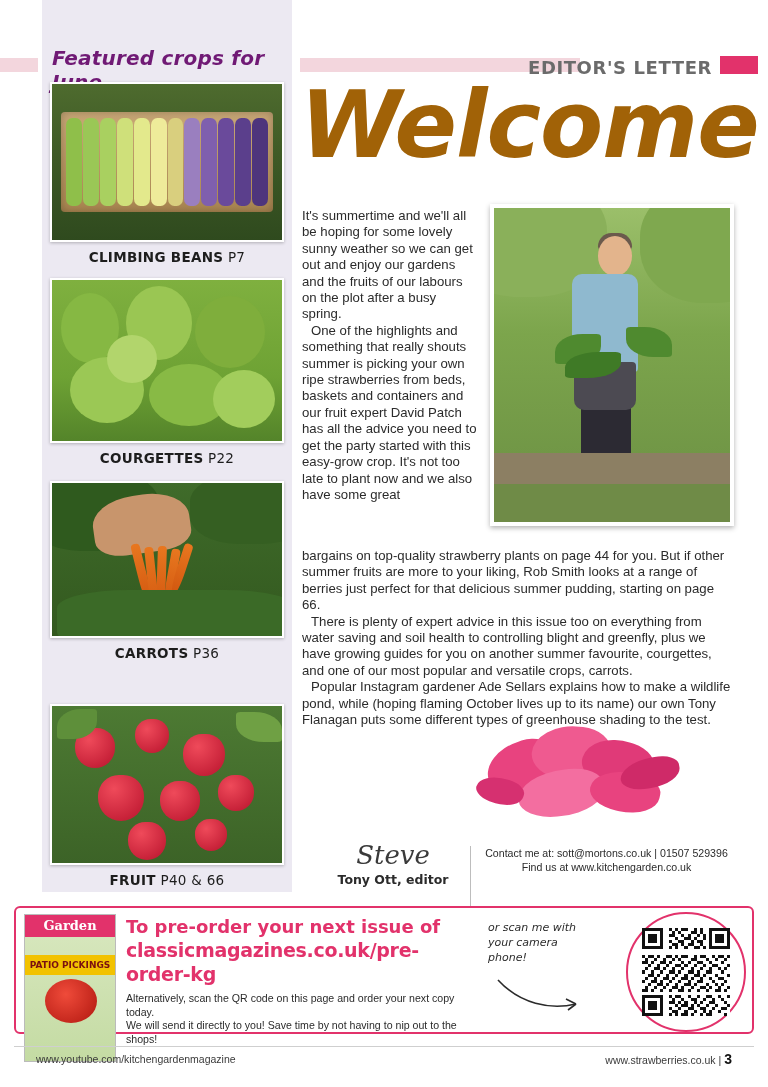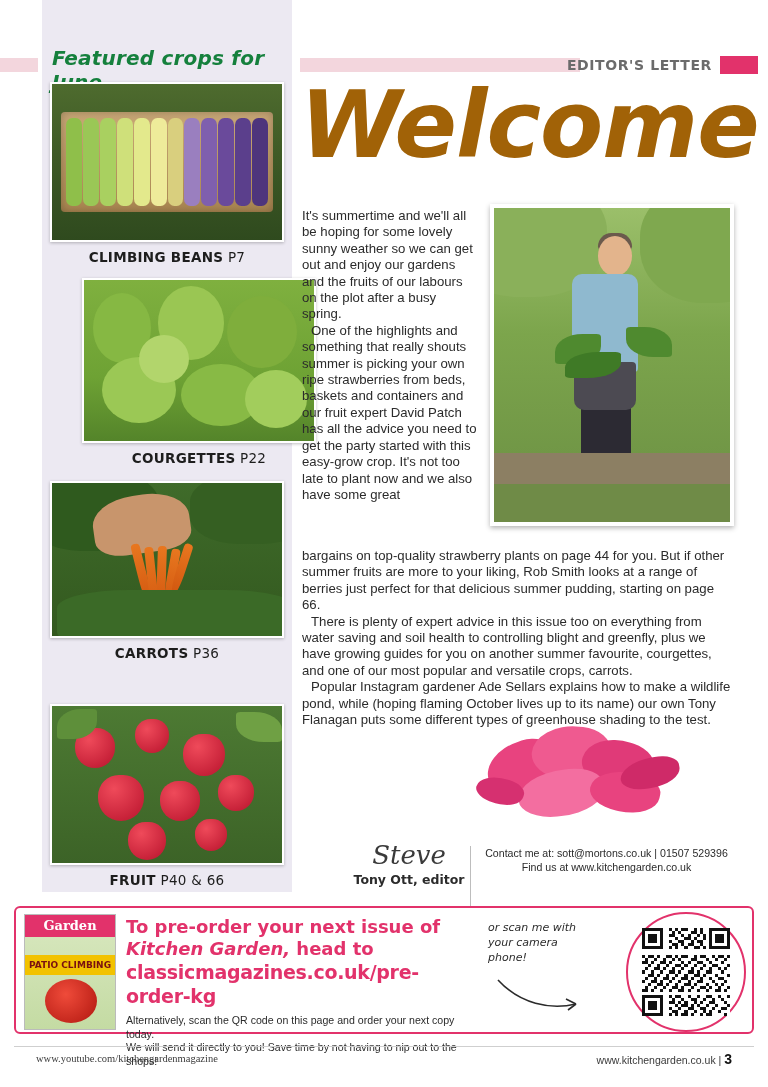--- a/index.html
+++ b/index.html
@@ -25,21 +25,21 @@
   }
   .featured-title {
     position: absolute;
     left: 52px;
     top: 46px;
     width: 240px;
     font-family: "DejaVu Sans", sans-serif;
     font-size: 20px;
     font-style: italic;
     font-weight: bold;
-    color: #15803d;
+    color: #701a75;
     letter-spacing: 0.2px;
   }
 
   .crop-block { position: absolute; left: 50px; width: 234px; }
   .crop-photo {
     width: 234px;
     border: 2px solid #ffffff;
     box-shadow: 0 1px 3px rgba(0,0,0,.25);
     overflow: hidden;
     position: relative;
@@ -85,21 +85,21 @@
     position: absolute; left: 0; top: 58px; width: 38px; height: 14px;
     background: #f3d6dd;
   }
   .rule-mid {
     position: absolute; left: 300px; top: 58px; width: 280px; height: 14px;
     background: #f3d6dd;
   }
   .editors-letter {
     position: absolute; right: 56px; top: 57px;
     font-family: "DejaVu Sans", sans-serif;
-    font-weight: bold; font-size: 14px; letter-spacing: .6px;
+    font-weight: bold; font-size: 18px; letter-spacing: .6px;
     color: #6b6b6b;
   }
   .rule-right {
     position: absolute; right: 10px; top: 56px; width: 38px; height: 18px;
     background: #e2326b;
   }
 
   .welcome {
     position: absolute; left: 300px; top: 80px;
     font-family: "DejaVu Sans", sans-serif;
@@ -146,21 +146,21 @@
     text-align: center;
     font-size: 10.6px;
     line-height: 14px;
     color: #2b2b2b;
     border-left: 1px solid #bdbdbd;
     padding-left: 10px;
   }
   .contact-block .sub { color: #c8184f; font-weight: bold; margin-top: 36px; }
 
   .signature-wrap {
-    position: absolute; left: 334px; top: 842px; width: 150px; text-align: center;
+    position: absolute; left: 318px; top: 842px; width: 150px; text-align: center;
   }
   .sig {
     font-family: "DejaVu Serif", serif;
     font-style: italic;
     font-size: 26px;
     color: #3a3a3a;
     line-height: 1;
   }
   .sig-name {
     font-family: "DejaVu Sans", sans-serif;
@@ -170,21 +170,21 @@
   }
 
   
   .promo {
     position: absolute; left: 14px; top: 906px; width: 740px; height: 128px;
     border: 2px solid #e2326b;
     border-radius: 6px;
     background: #ffffff;
   }
   .promo-mag {
-    position: absolute; left: 8px; top: 6px; width: 92px; height: 116px;
+    position: absolute; left: 8px; top: 6px; width: 92px; height: 148px;
     background: linear-gradient(180deg,#d9e8c0, #c4dba3);
     border: 1px solid #bbb;
     overflow: hidden;
   }
   .mag-head { position: absolute; left: 0; top: 0; width: 100%; height: 22px; background: #e2326b; }
   .mag-title { position: absolute; left: 0; top: 3px; width: 100%; text-align: center;
     font-family: "DejaVu Serif", serif; font-weight: bold; font-size: 13px; color: #fff; }
   .mag-band { position: absolute; left: 0; top: 40px; width: 100%; height: 20px; background: #f2c200; }
   .mag-band span { display:block; text-align:center; font-family:"DejaVu Sans",sans-serif; font-weight:bold; font-size:9px; color:#7a1010; line-height:20px; }
   .mag-tom { position: absolute; left: 20px; top: 64px; width: 52px; height: 44px; background: radial-gradient(circle at 40% 35%, #ef4b3a, #b0160f); border-radius: 50%; }
@@ -211,21 +211,21 @@
     display: flex; align-items: center; justify-content: center;
     background: #fff;
   }
   .qr { width: 88px; height: 88px; }
 
   
   .footer-rule {
     position: absolute; left: 14px; right: 14px; top: 1046px; height: 1px; background: #cfcfcf;
   }
   .footer-left {
-    position: absolute; left: 36px; top: 1053px; font-size: 10.5px; color: #3a3a3a; font-family: Liberation Serif, serif;
+    position: absolute; left: 36px; top: 1053px; font-size: 10.5px; color: #3a3a3a;
   }
   .footer-right {
     position: absolute; right: 36px; top: 1051px; font-size: 10.5px; color: #3a3a3a;
   }
   .footer-right b { font-size: 14px; color: #111; }
 </style>
 </head>
 <body>
 
 <div class="left-col"></div>
@@ -250,21 +250,21 @@
       <div style="background:#5b3f8c"></div>
         <div style="background:#4e357c"></div>
     </div>
   </div>
   <div class="crop-caption">
     <span class="nm">CLIMBING BEANS</span>
     <span class="pg">P7</span>
   </div>
 </div>
 
-<div class="crop-block" style="top:278px;margin-left:32px;">
+<div class="crop-block" style="top:278px;">
   <div class="crop-photo" style="height:165px;">
     <div class="ph courg-bg"></div>
     <div class="blob" style="left:4%;top:8%;width:58px;height:70px;background:#86b843;"></div>
     <div class="blob" style="left:32%;top:4%;width:66px;height:74px;background:#9ac653;"></div>
     <div class="blob" style="left:62%;top:10%;width:70px;height:72px;background:#7fae3c;"></div>
     <div class="blob" style="left:8%;top:48%;width:74px;height:66px;background:#9bc855;"></div>
     <div class="blob" style="left:42%;top:52%;width:80px;height:62px;background:#88ba45;"></div>
     <div class="blob" style="left:70%;top:56%;width:62px;height:58px;background:#a2cd5c;"></div>
     <div class="blob" style="left:24%;top:34%;width:50px;height:48px;background:#b2d56c;"></div>
   </div>
@@ -366,31 +366,27 @@
   <div>Find us at www.kitchengarden.co.uk</div>
   <div class="sub">Contact subscriptions: 01507 529529</div>
 </div>
 
 <div class="promo">
 
   <div class="promo-mag">
     <div class="mag-head"></div>
     <div class="mag-title">Garden</div>
     <div class="mag-band">
-        <span>PATIO CLIMBING</span>
+        <span>PATIO PICKINGS</span>
       </div>
     <div class="mag-tom"></div>
   </div>
 
   <div class="promo-text">
     <div class="promo-l1">To pre-order your next issue of</div>
-    <div class="promo-l2">
-      <span>Kitchen Garden,</span>
-      <span style="font-style:normal">head to</span>
-    </div>
     <div class="promo-url">classicmagazines.co.uk/pre-order-kg</div>
     <div class="promo-sub">
       <div>Alternatively, scan the QR code on this page and order your next copy today.</div>
       <div>We will send it directly to you! Save time by not having to nip out to the shops!</div>
     </div>
   </div>
 
   <div class="promo-scan">or scan me with your camera phone!</div>
   <svg class="arrow-svg" width="90" height="44" viewBox="0 0 90 44">
     <path d="M4 6 C 26 30, 56 36, 82 30" fill="none" stroke="#2b2b2b" stroke-width="1.6"></path>
@@ -601,15 +597,15 @@
           <rect x="21" y="28" width="2" height="1"></rect>
           <rect x="27" y="28" width="1" height="1"></rect>
       </g>
     </svg>
   </div>
 </div>
 
 <div class="footer-rule"></div>
 <div class="footer-left">www.youtube.com/kitchengardenmagazine</div>
 <div class="footer-right">
-  <span>www.kitchengarden.co.uk |</span>
+  <span>www.strawberries.co.uk |</span>
   <b>3</b>
 </div>
 
 </body></html>

